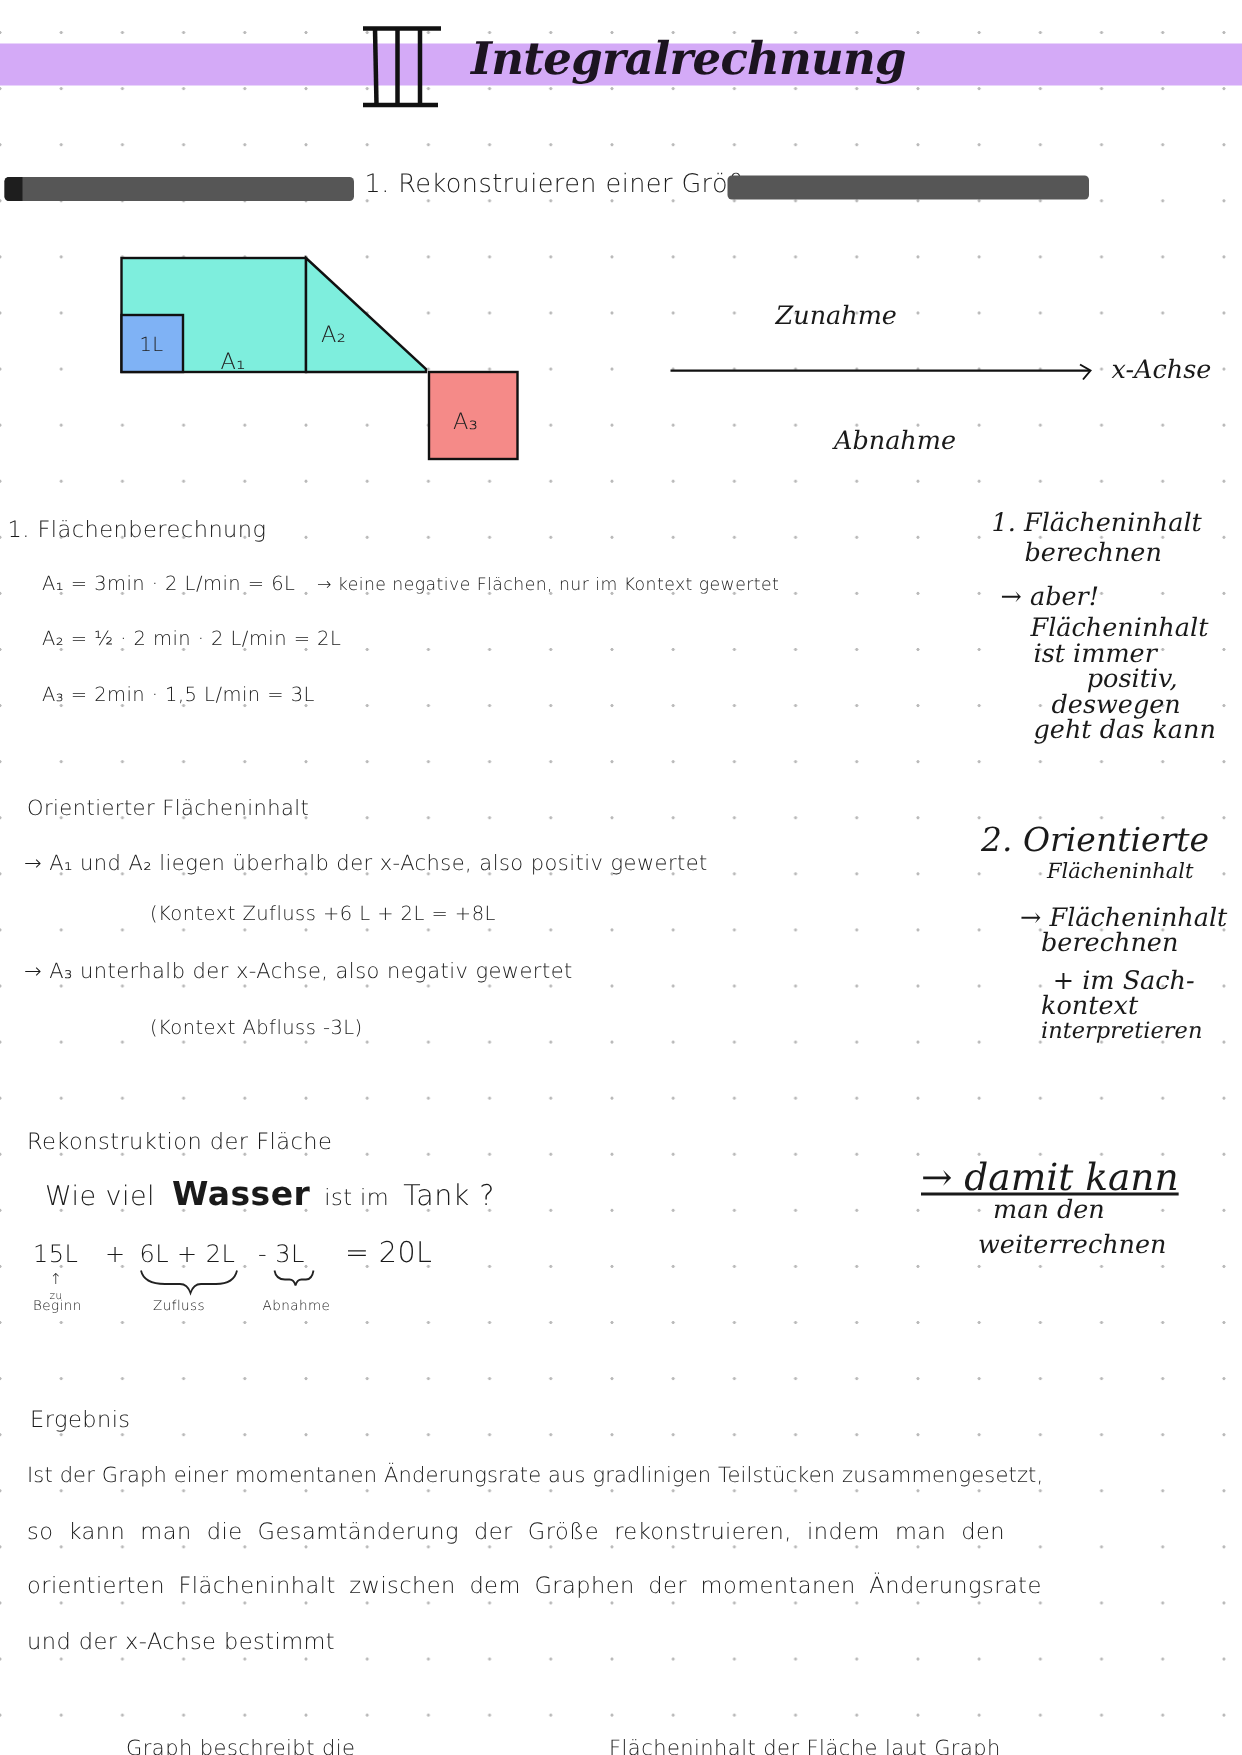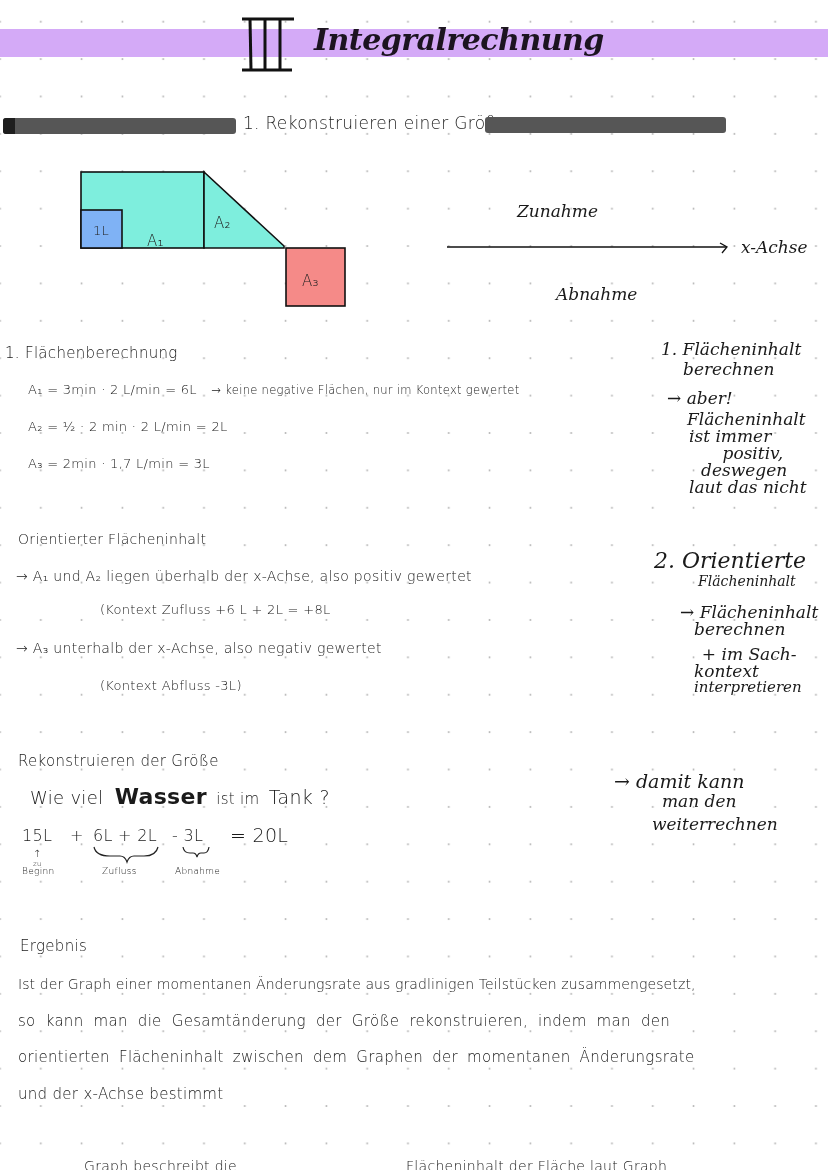--- a/index.html
+++ b/index.html
@@ -72,51 +72,51 @@
   <span>A₁ =</span>
   <span>3min · 2 L/min = 6L</span>
   <span style="margin-left:10px; font-size:11.5px;">→ keine negative Flächen, nur im Kontext gewertet</span>
 </div>
 <div class="abs hand f13" style="left:28px; top:419px;">
   <span>A₂ =</span>
   <span>½ · 2 min · 2 L/min = 2L</span>
 </div>
 <div class="abs hand f13" style="left:28px; top:456px;">
   <span>A₃ =</span>
-  <span>2min · 1,7 L/min = 3L</span>
+  <span>2min · 1,5 L/min = 3L</span>
 </div>
 
 <div class="abs note" style="left:661px; top:341px;">
   <div>1. Flächeninhalt</div>
   <div style="margin-left:22px; margin-top:3px;">berechnen</div>
   <div style="margin-left:6px; margin-top:12px;">→ aber!</div>
   <div style="margin-left:26px; margin-top:4px;">Flächeninhalt</div>
   <div style="margin-left:28px; margin-top:0px;">ist immer</div>
   <div style="margin-left:38px; margin-top:0px;text-align:center;">positiv,</div>
   <div style="margin-left:40px; margin-top:0px;">deswegen</div>
-  <div style="margin-left:28px; margin-top:0px;">laut das nicht</div>
+  <div style="margin-left:28px; margin-top:0px;">geht das kann</div>
 </div>
 
 <div class="abs hand f14" style="left:18px; top:531px;">Orientierter Flächeninhalt</div>
 <div class="abs hand f14" style="left:16px; top:568px;">→ A₁ und A₂ liegen überhalb der x-Achse, also positiv gewertet</div>
 <div class="abs hand f13" style="left:100px; top:602px;">(Kontext  Zufluss +6 L + 2L = +8L</div>
 <div class="abs hand f14" style="left:16px; top:640px;">→ A₃ unterhalb der x-Achse, also negativ gewertet</div>
 <div class="abs hand f13" style="left:100px; top:678px;">(Kontext  Abfluss -3L)</div>
 
 <div class="abs note" style="left:654px; top:550px;">
   <div style="font-size:22px;">2. Orientierte</div>
   <div style="margin-left:44px; margin-top:2px; font-size:14px;">Flächeninhalt</div>
   <div style="margin-left:26px; margin-top:16px;">→ Flächeninhalt</div>
   <div style="margin-left:40px; margin-top:0px;">berechnen</div>
   <div style="margin-left:26px; margin-top:8px;text-align:center;">+ im Sach-</div>
   <div style="margin-left:40px; margin-top:0px;">kontext</div>
   <div style="margin-left:40px; margin-top:0px; font-size:15px;">interpretieren</div>
 </div>
 
-<div class="abs hand f15" style="left:18px; top:752px;">Rekonstruieren der Größe</div>
+<div class="abs hand f15" style="left:18px; top:752px;">Rekonstruktion der Fläche</div>
 <div class="abs hand" style="left:30px; top:784px;">
   <span class="f18">Wie viel</span>
   <span class="f22" style="margin-left:6px;font-weight:bold;">Wasser</span>
   <span class="f15" style="margin-left:4px;">ist im</span>
   <span class="f19" style="margin-left:4px;">Tank ?</span>
 </div>
 <div class="abs hand f16" style="left:22px; top:826px;">15L</div>
 <div class="abs hand f16" style="left:70px; top:826px;">+</div>
 <div class="abs hand f16" style="left:93px; top:826px;">6L + 2L</div>
 <div class="abs hand f16" style="left:172px; top:826px;">- 3L</div>
@@ -125,21 +125,21 @@
   <path d="M94 847 Q96 856 110 856 L120 856 Q125 856 127 862 Q129 856 134 856 L144 856 Q156 856 158 847" fill="none" stroke="#222" stroke-width="1.2"></path>
   <path d="M183 847 Q184 853 190 853 L193 853 Q196 853 197 857 Q198 853 201 853 L204 853 Q208 853 209 847" fill="none" stroke="#222" stroke-width="1.2"></path>
 </svg>
 <div class="abs hand" style="left:33px; top:848px; font-size:10px;">↑</div>
 <div class="abs hand small" style="left:33px; top:860px; font-size:7px;">zu</div>
 <div class="abs hand small" style="left:22px; top:866px;">Beginn</div>
 <div class="abs hand small" style="left:102px; top:866px;">Zufluss</div>
 <div class="abs hand small" style="left:175px; top:866px;">Abnahme</div>
 
 <div class="abs note" style="left:614px; top:772px;">
-  <div style="font-size:19px;">→ damit kann</div>
+  <div style="font-size:25px;text-decoration:underline;">→ damit kann</div>
   <div style="margin-left:48px; margin-top:2px;">man den</div>
   <div style="margin-left:38px; margin-top:6px;">weiterrechnen</div>
 </div>
 
 <div class="abs hand f15" style="left:20px; top:937px;">Ergebnis</div>
 <div class="abs hand f14" style="left:18px; top:976px; letter-spacing:0.1px;">Ist der Graph einer momentanen Änderungsrate aus gradlinigen Teilstücken zusammengesetzt,</div>
 <div class="abs hand f15" style="left:18px; top:1012px; word-spacing:5px;">so kann man die Gesamtänderung der Größe rekonstruieren, indem man den</div>
 <div class="abs hand f15" style="left:18px; top:1048px; word-spacing:4px;">orientierten Flächeninhalt zwischen dem Graphen der momentanen Änderungsrate</div>
 <div class="abs hand f15" style="left:18px; top:1085px;">und der x-Achse bestimmt</div>
 

